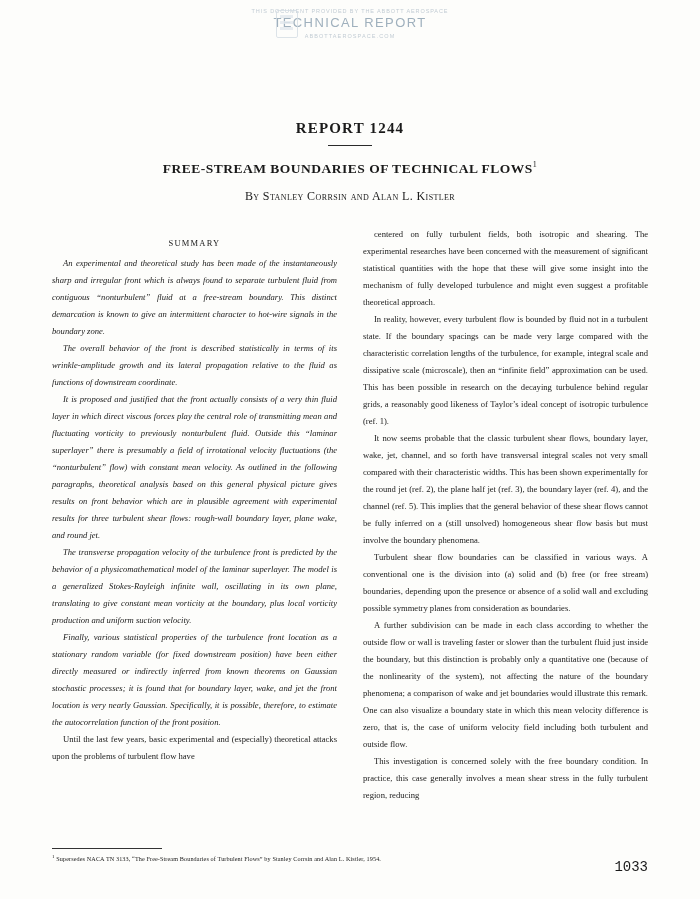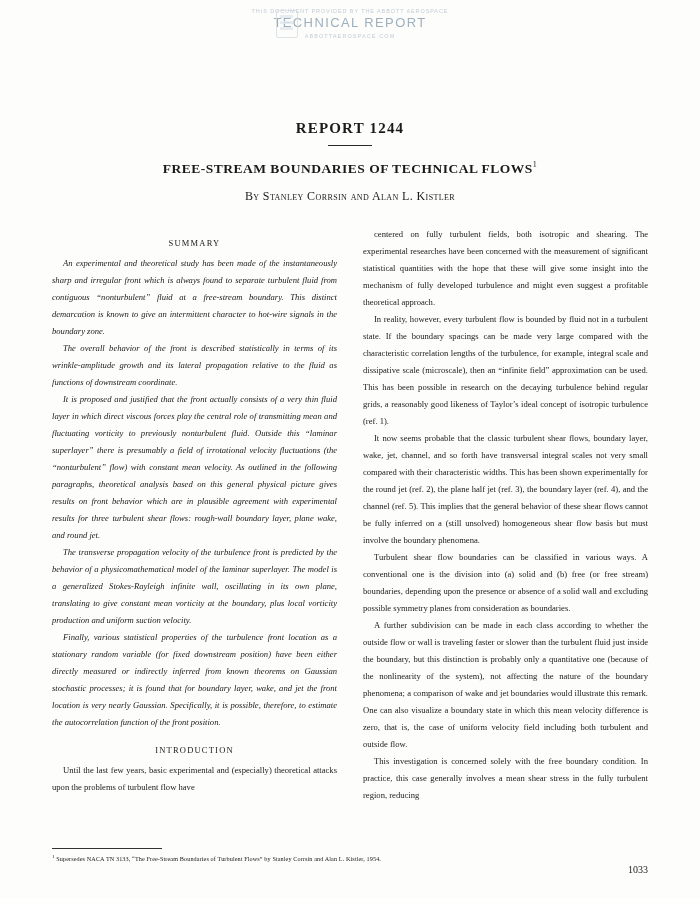--- a/index.html
+++ b/index.html
@@ -157,21 +157,22 @@
     letter-spacing: 0.1px;
   }
   .footnote .sup {
     vertical-align: super;
     font-size: 5px;
   }
   .page-number {
     position: absolute;
     right: 52px;
     bottom: 24px;
-    font-size: 10px;
+    font-size: 14px;
+    font-family: Liberation Mono, monospace;
   }
   .footer-zone {
     position: absolute;
     left: 52px;
     bottom: 36px;
     width: 596px;
   }
 </style>
 </head>
 <body>
@@ -199,21 +200,20 @@
     <div class="columns">
 
       <div class="col">
         <div class="section-head">SUMMARY</div>
         <p class="body italic">An experimental and theoretical study has been made of the instantaneously sharp and irregular front which is always found to separate turbulent fluid from contiguous “nonturbulent” fluid at a free-stream boundary. This distinct demarcation is known to give an intermittent character to hot-wire signals in the boundary zone.</p>
         <p class="body italic">The overall behavior of the front is described statistically in terms of its wrinkle-amplitude growth and its lateral propagation relative to the fluid as functions of downstream coordinate.</p>
         <p class="body italic">It is proposed and justified that the front actually consists of a very thin fluid layer in which direct viscous forces play the central role of transmitting mean and fluctuating vorticity to previously nonturbulent fluid. Outside this “laminar superlayer” there is presumably a field of irrotational velocity fluctuations (the “nonturbulent” flow) with constant mean velocity. As outlined in the following paragraphs, theoretical analysis based on this general physical picture gives results on front behavior which are in plausible agreement with experimental results for three turbulent shear flows: rough-wall boundary layer, plane wake, and round jet.</p>
         <p class="body italic">The transverse propagation velocity of the turbulence front is predicted by the behavior of a physicomathematical model of the laminar superlayer. The model is a generalized Stokes-Rayleigh infinite wall, oscillating in its own plane, translating to give constant mean vorticity at the boundary, plus local vorticity production and uniform suction velocity.</p>
         <p class="body italic">Finally, various statistical properties of the turbulence front location as a stationary random variable (for fixed downstream position) have been either directly measured or indirectly inferred from known theorems on Gaussian stochastic processes; it is found that for boundary layer, wake, and jet the front location is very nearly Gaussian. Specifically, it is possible, therefore, to estimate the autocorrelation function of the front position.</p>
 
-        <div class="section-head intro">INTRODUCTION</div>
         <p class="body">Until the last few years, basic experimental and (especially) theoretical attacks upon the problems of turbulent flow have</p>
       </div>
 
       <div class="col">
         <p class="body">centered on fully turbulent fields, both isotropic and shearing. The experimental researches have been concerned with the measurement of significant statistical quantities with the hope that these will give some insight into the mechanism of fully developed turbulence and might even suggest a profitable theoretical approach.</p>
         <p class="body">In reality, however, every turbulent flow is bounded by fluid not in a turbulent state. If the boundary spacings can be made very large compared with the characteristic correlation lengths of the turbulence, for example, integral scale and dissipative scale (microscale), then an “infinite field” approximation can be used. This has been possible in research on the decaying turbulence behind regular grids, a reasonably good likeness of Taylor’s ideal concept of isotropic turbulence (ref. 1).</p>
         <p class="body">It now seems probable that the classic turbulent shear flows, boundary layer, wake, jet, channel, and so forth have transversal integral scales not very small compared with their characteristic widths. This has been shown experimentally for the round jet (ref. 2), the plane half jet (ref. 3), the boundary layer (ref. 4), and the channel (ref. 5). This implies that the general behavior of these shear flows cannot be fully inferred on a (still unsolved) homogeneous shear flow basis but must involve the boundary phenomena.</p>
         <p class="body">Turbulent shear flow boundaries can be classified in various ways. A conventional one is the division into (a) solid and (b) free (or free stream) boundaries, depending upon the presence or absence of a solid wall and excluding possible symmetry planes from consideration as boundaries.</p>
         <p class="body">A further subdivision can be made in each class according to whether the outside flow or wall is traveling faster or slower than the turbulent fluid just inside the boundary, but this distinction is probably only a quantitative one (because of the nonlinearity of the system), not affecting the nature of the boundary phenomena; a comparison of wake and jet boundaries would illustrate this remark. One can also visualize a boundary state in which this mean velocity difference is zero, that is, the case of uniform velocity field including both turbulent and outside flow.</p>
         <p class="body">This investigation is concerned solely with the free boundary condition. In practice, this case generally involves a mean shear stress in the fully turbulent region, reducing</p>

